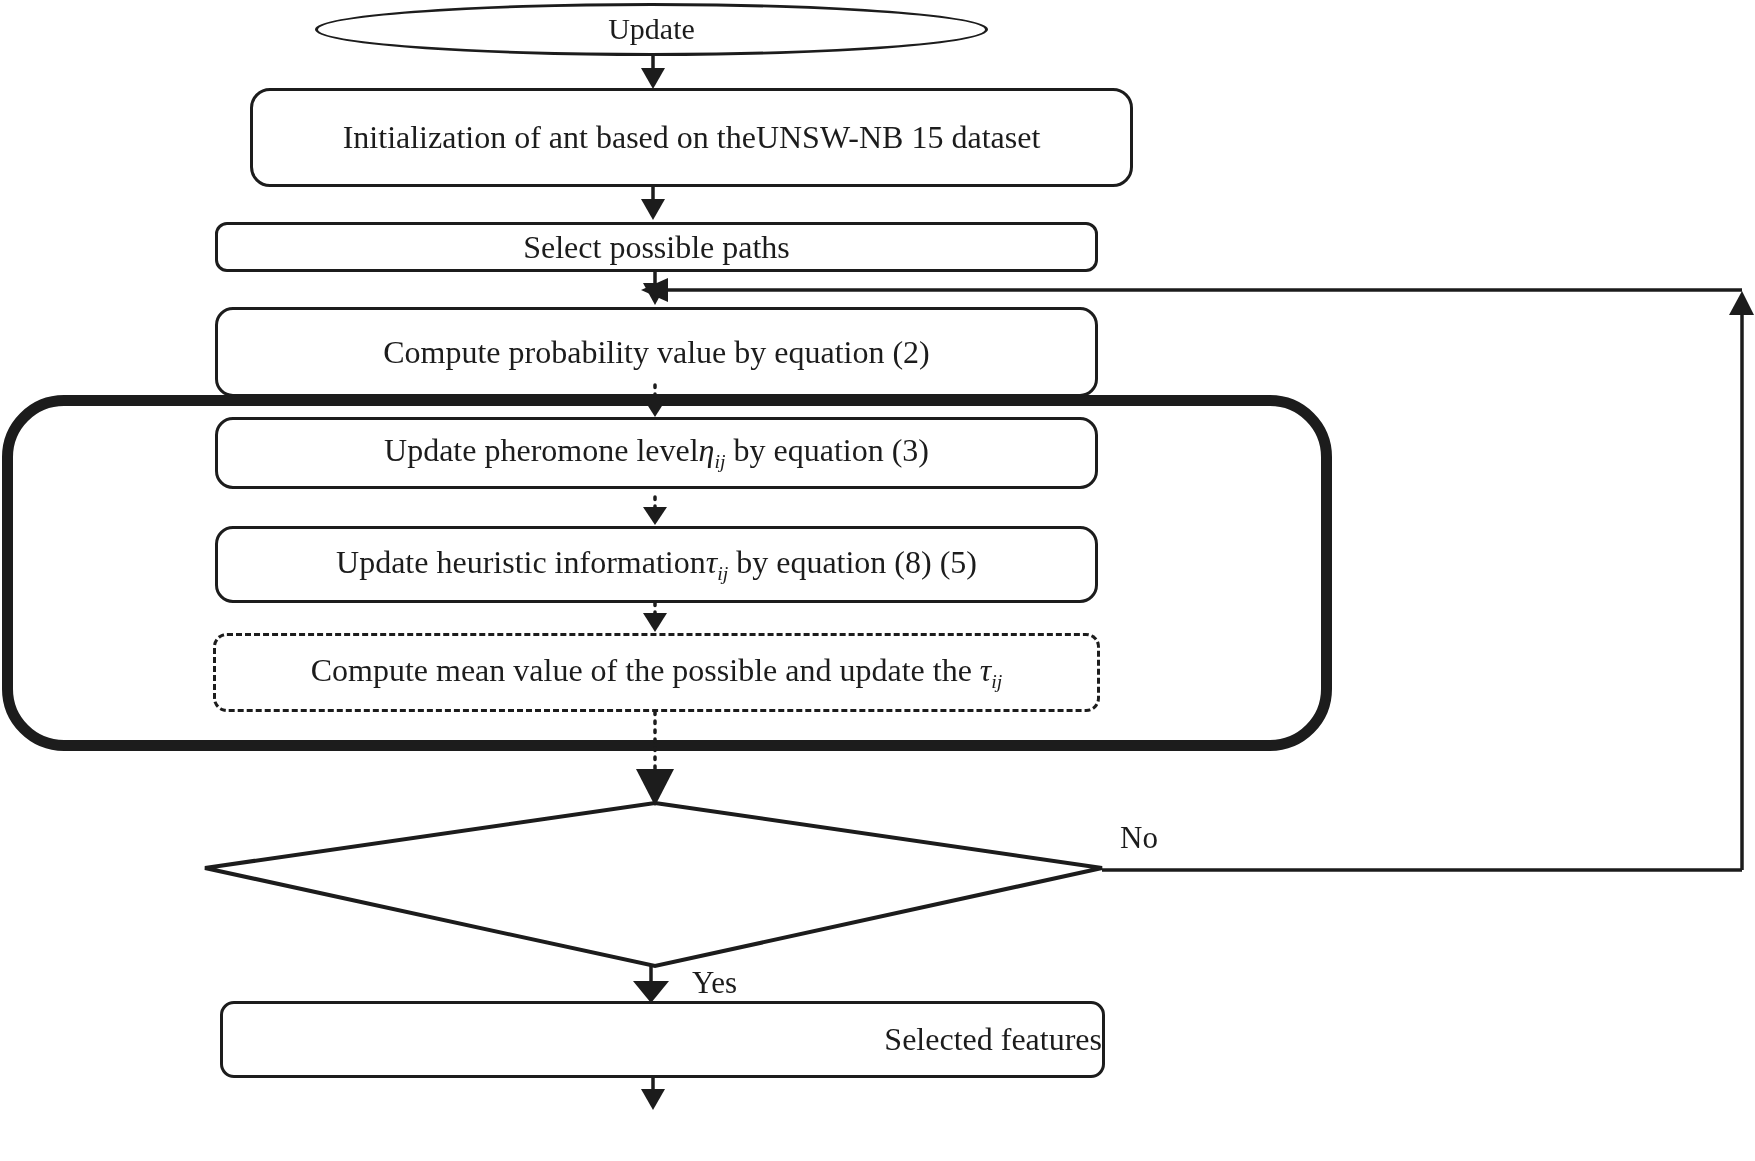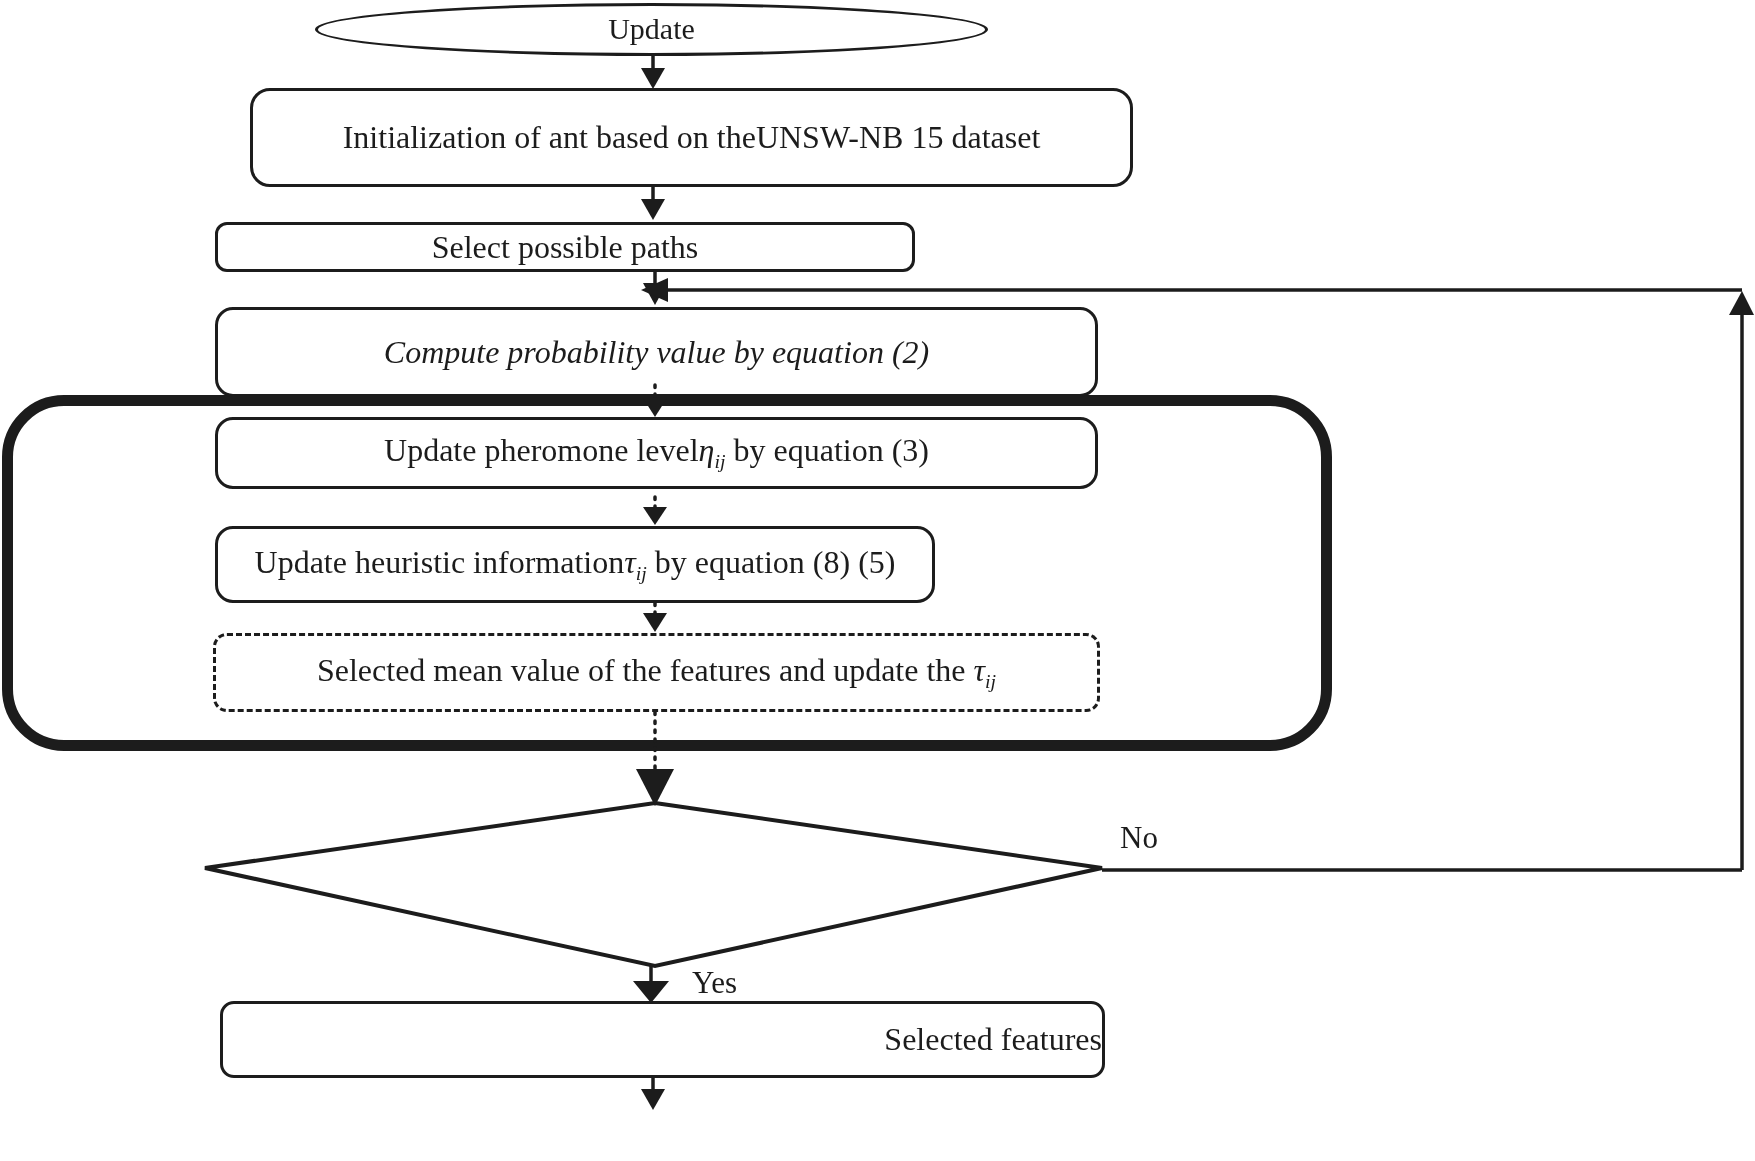--- a/index.html
+++ b/index.html
@@ -47,38 +47,38 @@
   <div class="loop-frame" style="left:2px; top:395px; width:1330px; height:356px;"></div>
 
   <div class="node ellipse" style="left:315px; top:3px; width:673px; height:53px;">
     <span>Update</span>
   </div>
 
   <div class="node" style="left:215px; top:88px; width:883px; height:99px; border-radius:20px;margin-left:35px;">
     <span>Initialization of ant based on theUNSW-NB 15 dataset</span>
   </div>
 
-  <div class="node" style="left:215px; top:222px; width:700px; height:50px; border-radius:12px;">
+  <div class="node" style="left:215px; top:222px; width:883px; height:50px; border-radius:12px;">
     <span>Select possible paths</span>
   </div>
 
-  <div class="node" style="left:215px; top:307px; width:883px; height:90px; border-radius:18px;font-style:italic;">
+  <div class="node" style="left:215px; top:307px; width:883px; height:90px; border-radius:18px;">
     <span>Compute probability value by equation (2)</span>
   </div>
 
   <div class="node" style="left:215px; top:417px; width:883px; height:72px; border-radius:18px;">
     <span><span>Update pheromone level</span><span class="sym">η</span><sub>ij</sub><span> by equation (3)</span></span>
   </div>
 
-  <div class="node" style="left:215px; top:526px; width:720px; height:77px; border-radius:18px;">
+  <div class="node" style="left:215px; top:526px; width:883px; height:77px; border-radius:18px;">
     <span><span>Update heuristic information</span><span class="sym">τ</span><sub>ij</sub><span> by equation (8) (5)</span></span>
   </div>
 
   <div class="node dashed" style="left:213px; top:633px; width:887px; height:79px; border-radius:14px;">
-    <span><span>Selected mean value of the features and update the </span><span class="sym">τ</span><sub>ij</sub><span></span></span>
+    <span><span>Compute mean value of the possible and update the </span><span class="sym">τ</span><sub>ij</sub><span></span></span>
   </div>
 
   <div class="node" style="left:220px; top:1001px; width:885px; height:77px; border-radius:14px;justify-content:flex-end;">
     <span>Selected features</span>
   </div>
 
 
   <svg class="overlay" width="1755" height="1161" viewBox="0 0 1755 1161">
 
     <g>

